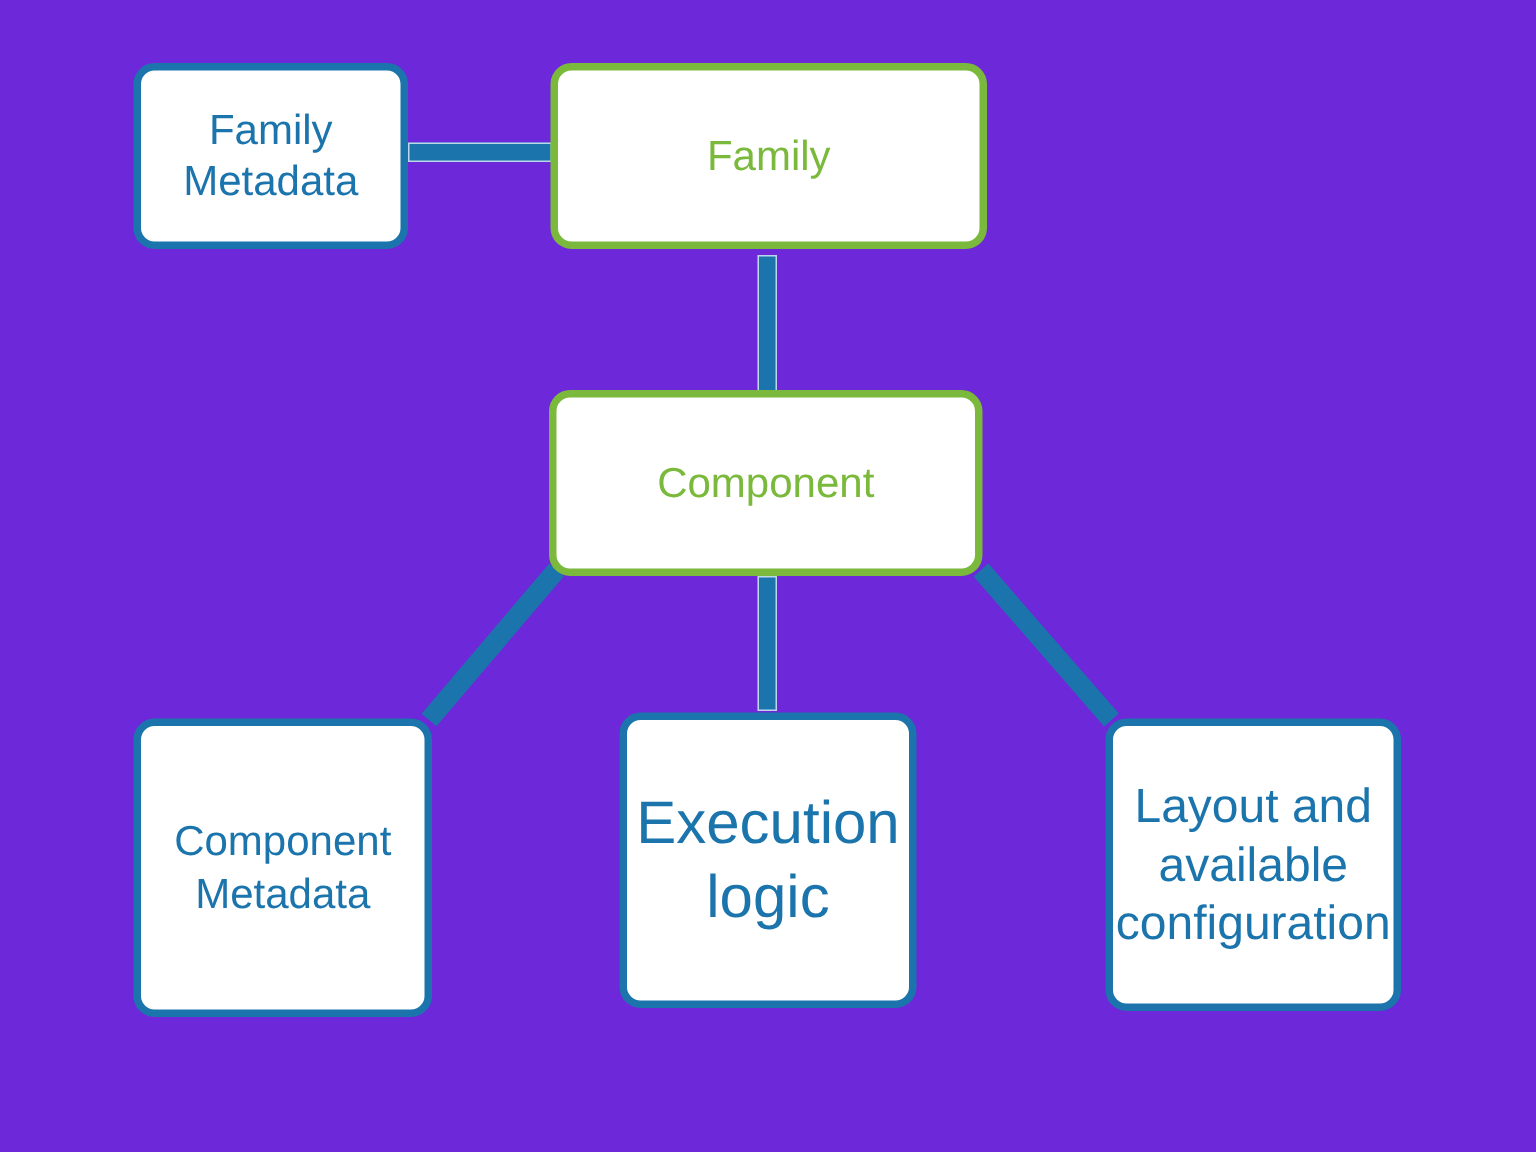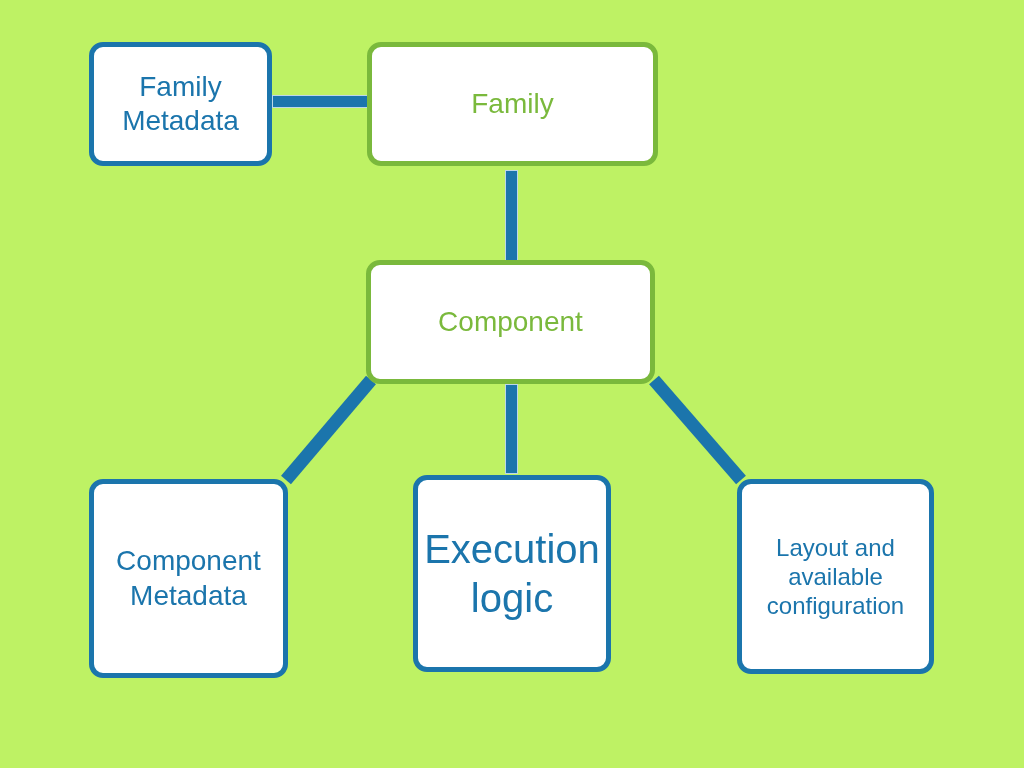--- a/index.html
+++ b/index.html
@@ -8,21 +8,21 @@
     padding: 0;
     background: #ffffff;
   }
   body {
     font-family: "Liberation Sans", sans-serif;
   }
   #canvas {
     position: relative;
     width: 1024px;
     height: 768px;
-    background: #bef264;
+    background: #6d28d9;
     overflow: hidden;
   }
   .node {
     position: absolute;
     box-sizing: border-box;
     background: #ffffff;
     display: flex;
     align-items: center;
     justify-content: center;
     text-align: center;
@@ -62,21 +62,21 @@
   #node-component-metadata {
     left: 89px;  top: 479px;  width: 199px; height: 199px;
     font-size: 28px;
   }
   #node-execution-logic {
     left: 413px; top: 475px;  width: 198px; height: 197px;
     font-size: 40px;
   }
   #node-layout-config {
     left: 737px; top: 479px;  width: 197px; height: 195px;
-    font-size: 24px;
+    font-size: 32px;
   }
   #node-layout-config .label {
     white-space: pre-line;
     width: 215px;
   }
 
   
   .edge {
     position: absolute;
     background: #1b75ac;

